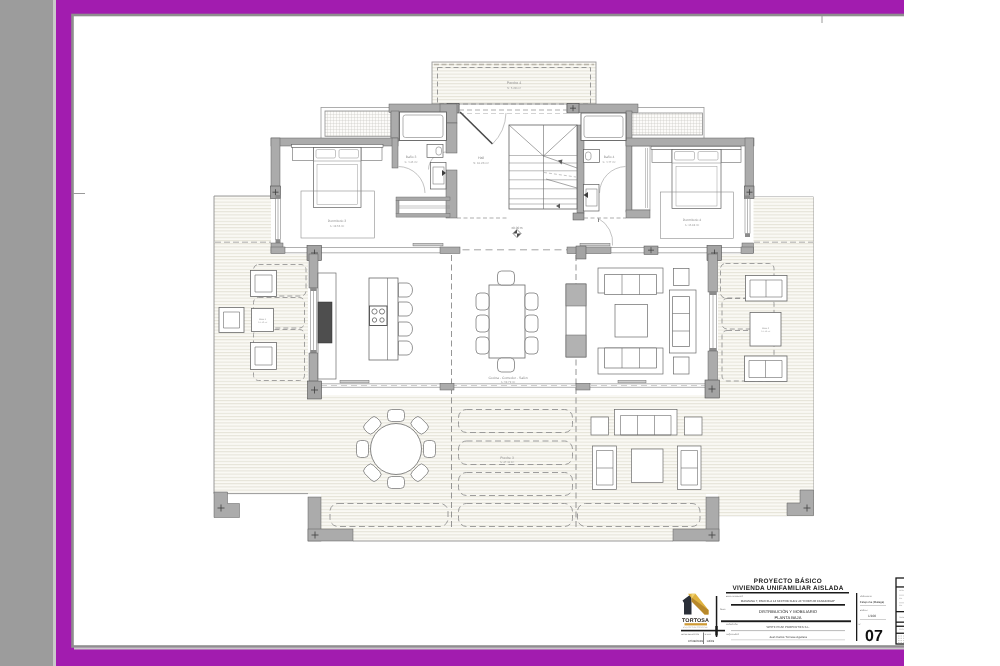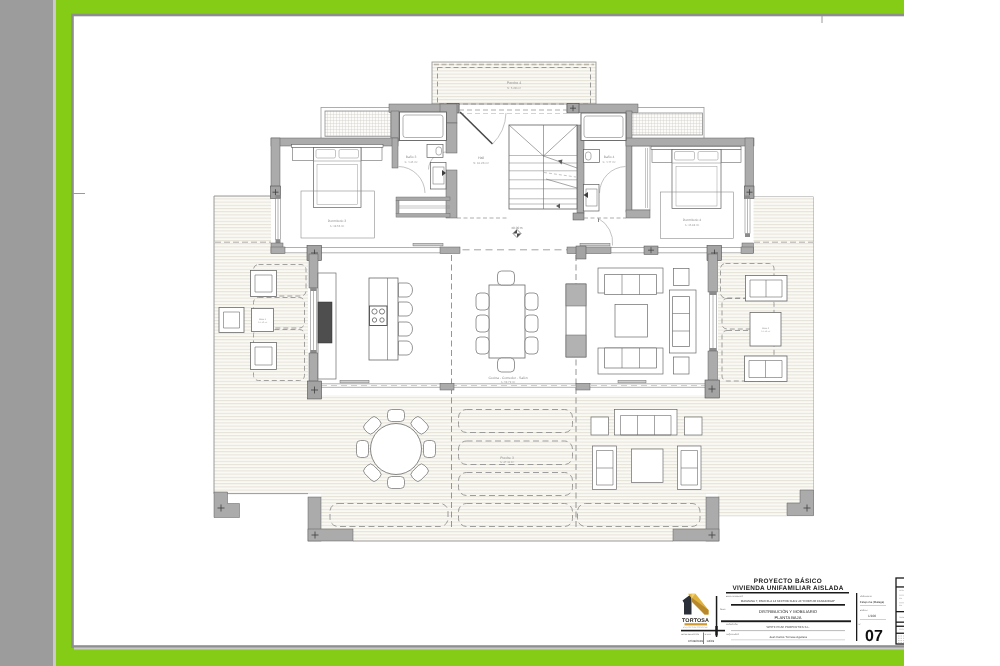--- a/index.html
+++ b/index.html
@@ -1,15 +1,15 @@
 <!DOCTYPE html>
 <html><head><meta charset="utf-8">
 <style>
 html,body{margin:0;padding:0;background:#ffffff}
-#page{position:relative;width:904px;height:666px;overflow:hidden;background:#84cc16;font-family:"Liberation Sans",sans-serif}
+#page{position:relative;width:904px;height:666px;overflow:hidden;background:#a21caf;font-family:"Liberation Sans",sans-serif}
 svg{display:block}
 text{font-family:"Liberation Sans",sans-serif;-webkit-font-smoothing:antialiased;text-rendering:geometricPrecision}
 </style></head>
 <body>
 <div id="page">
 <svg width="1000" height="666" viewBox="0 0 1000 666">
 <defs>
 <pattern id="hstripe" width="4" height="3.2" patternUnits="userSpaceOnUse">
 <rect width="4" height="3.2" fill="#faf9f4"></rect>
 <line x1="0" y1="0.6" x2="4" y2="0.6" stroke="#d6d2c6" stroke-width="0.7"></line>

